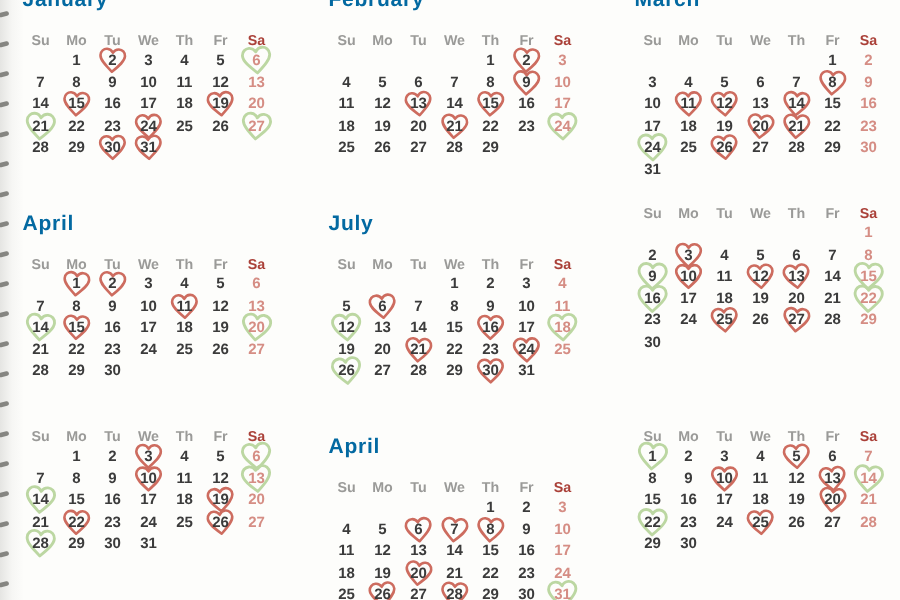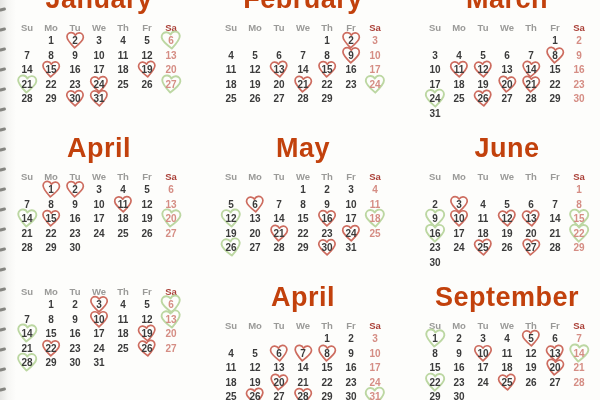--- a/index.html
+++ b/index.html
@@ -23,22 +23,22 @@
   .calendar-grid{
     position:absolute;left:15px;top:-13px;
     display:grid;
     grid-template-columns:168px 168px 168px;
     column-gap:36px;row-gap:13px;
     z-index:2;
   }
   .month-block{width:168px;height:136px;}
   .month-title{
     height:24px;line-height:24px;margin-bottom:10px;
-    text-align:center;font-size:27px;font-weight:800;
-    letter-spacing:0.5px;color:#c2410c;
+    text-align:left;font-size:14px;font-weight:800;
+    letter-spacing:0.5px;color:#0369a1;
   }
   .week-row{display:flex;}
   .cell{
     width:24px;height:14.5px;line-height:14.5px;
     text-align:center;position:relative;
     font-size:10px;font-weight:700;color:#3b3b3b;
   }
   .header-row .cell{height:13px;line-height:13px;font-size:9.5px;color:#9a9a98;}
   .header-row .cell.sat{color:#aa4038;}
   .cell.sat .num{color:#d58d84;}
@@ -407,21 +407,21 @@
         <div class="cell date"><span class="num">26</span></div>
         <div class="cell date sat"><span class="num">27</span></div>
       </div>
       <div class="week-row">
         <div class="cell date"><span class="num">28</span></div>
         <div class="cell date"><span class="num">29</span></div>
         <div class="cell date"><span class="num">30</span></div>
       </div>
     </div>
     <div class="month-block">
-      <div class="month-title">May</div>
+      <div class="month-title">July</div>
       <div class="week-row header-row">
         <div class="cell">Su</div>
         <div class="cell">Mo</div>
         <div class="cell">Tu</div>
         <div class="cell">We</div>
         <div class="cell">Th</div>
         <div class="cell">Fr</div>
         <div class="cell sat">Sa</div>
       </div>
       <div class="week-row">
@@ -495,21 +495,20 @@
         <div class="cell date"><span class="num">29</span></div>
         <div class="cell date"><span class="heart" style="transform: translate(-50%, -55%) rotate(-1deg);">
             <svg width="21" height="18" viewBox="0 0 24 22">
               <path d="M12 20.5 C6.2 15.2 2 11.2 2 7.3 C2 4.2 4.4 2 7.2 2 C9.2 2 11 3.2 12 5 C13 3.2 14.8 2 16.8 2 C19.6 2 22 4.2 22 7.3 C22 11.2 17.8 15.2 12 20.5 Z" fill="none" stroke="#cd6c5f" stroke-width="2.1" stroke-linejoin="round"></path>
             </svg>
           </span><span class="num">30</span></div>
         <div class="cell date"><span class="num">31</span></div>
       </div>
     </div>
     <div class="month-block">
-      <div class="month-title">June</div>
       <div class="week-row header-row">
         <div class="cell">Su</div>
         <div class="cell">Mo</div>
         <div class="cell">Tu</div>
         <div class="cell">We</div>
         <div class="cell">Th</div>
         <div class="cell">Fr</div>
         <div class="cell sat">Sa</div>
       </div>
       <div class="week-row">
@@ -769,21 +768,20 @@
         <div class="cell date"><span class="num">29</span></div>
         <div class="cell date"><span class="num">30</span></div>
         <div class="cell date sat"><span class="heart" style="transform: translate(-50%, -55%) rotate(-3deg);">
             <svg width="23" height="20" viewBox="0 0 24 22">
               <path d="M12 20.5 C6.2 15.2 2 11.2 2 7.3 C2 4.2 4.4 2 7.2 2 C9.2 2 11 3.2 12 5 C13 3.2 14.8 2 16.8 2 C19.6 2 22 4.2 22 7.3 C22 11.2 17.8 15.2 12 20.5 Z" fill="none" stroke="#bcd7a2" stroke-width="2.1" stroke-linejoin="round"></path>
             </svg>
           </span><span class="num">31</span></div>
       </div>
     </div>
     <div class="month-block">
-      <div class="month-title">September</div>
       <div class="week-row header-row">
         <div class="cell">Su</div>
         <div class="cell">Mo</div>
         <div class="cell">Tu</div>
         <div class="cell">We</div>
         <div class="cell">Th</div>
         <div class="cell">Fr</div>
         <div class="cell sat">Sa</div>
       </div>
       <div class="week-row">

